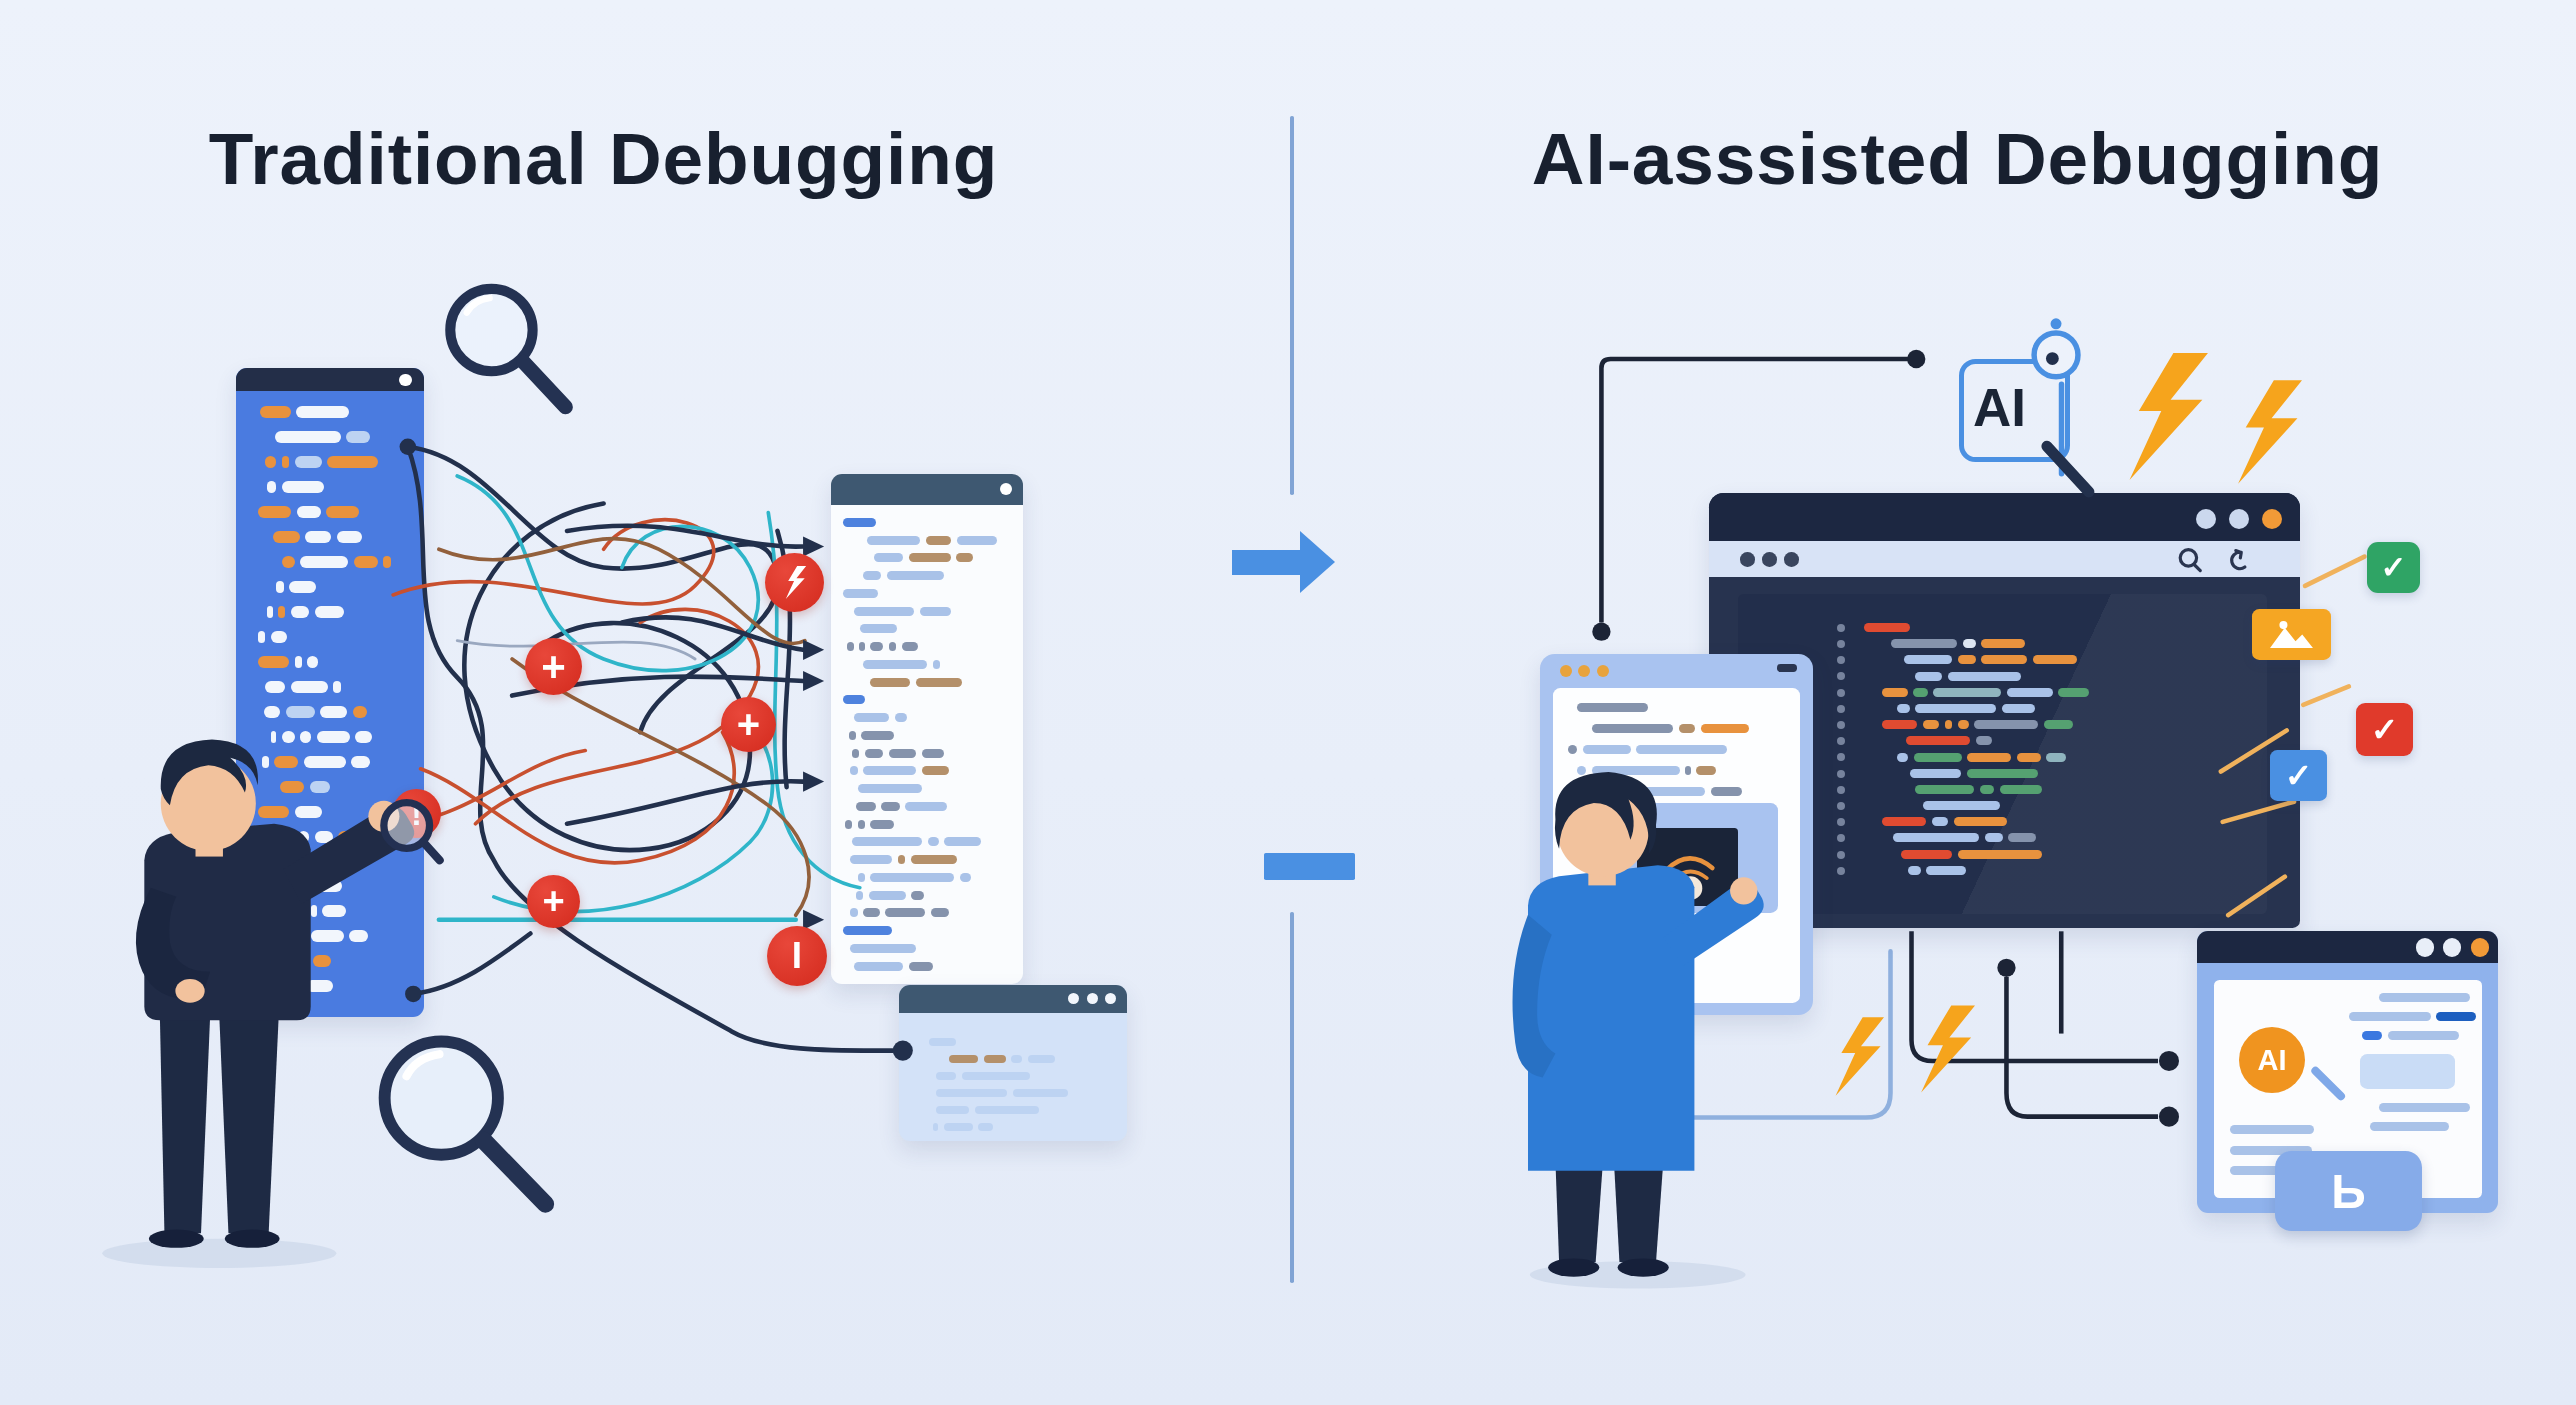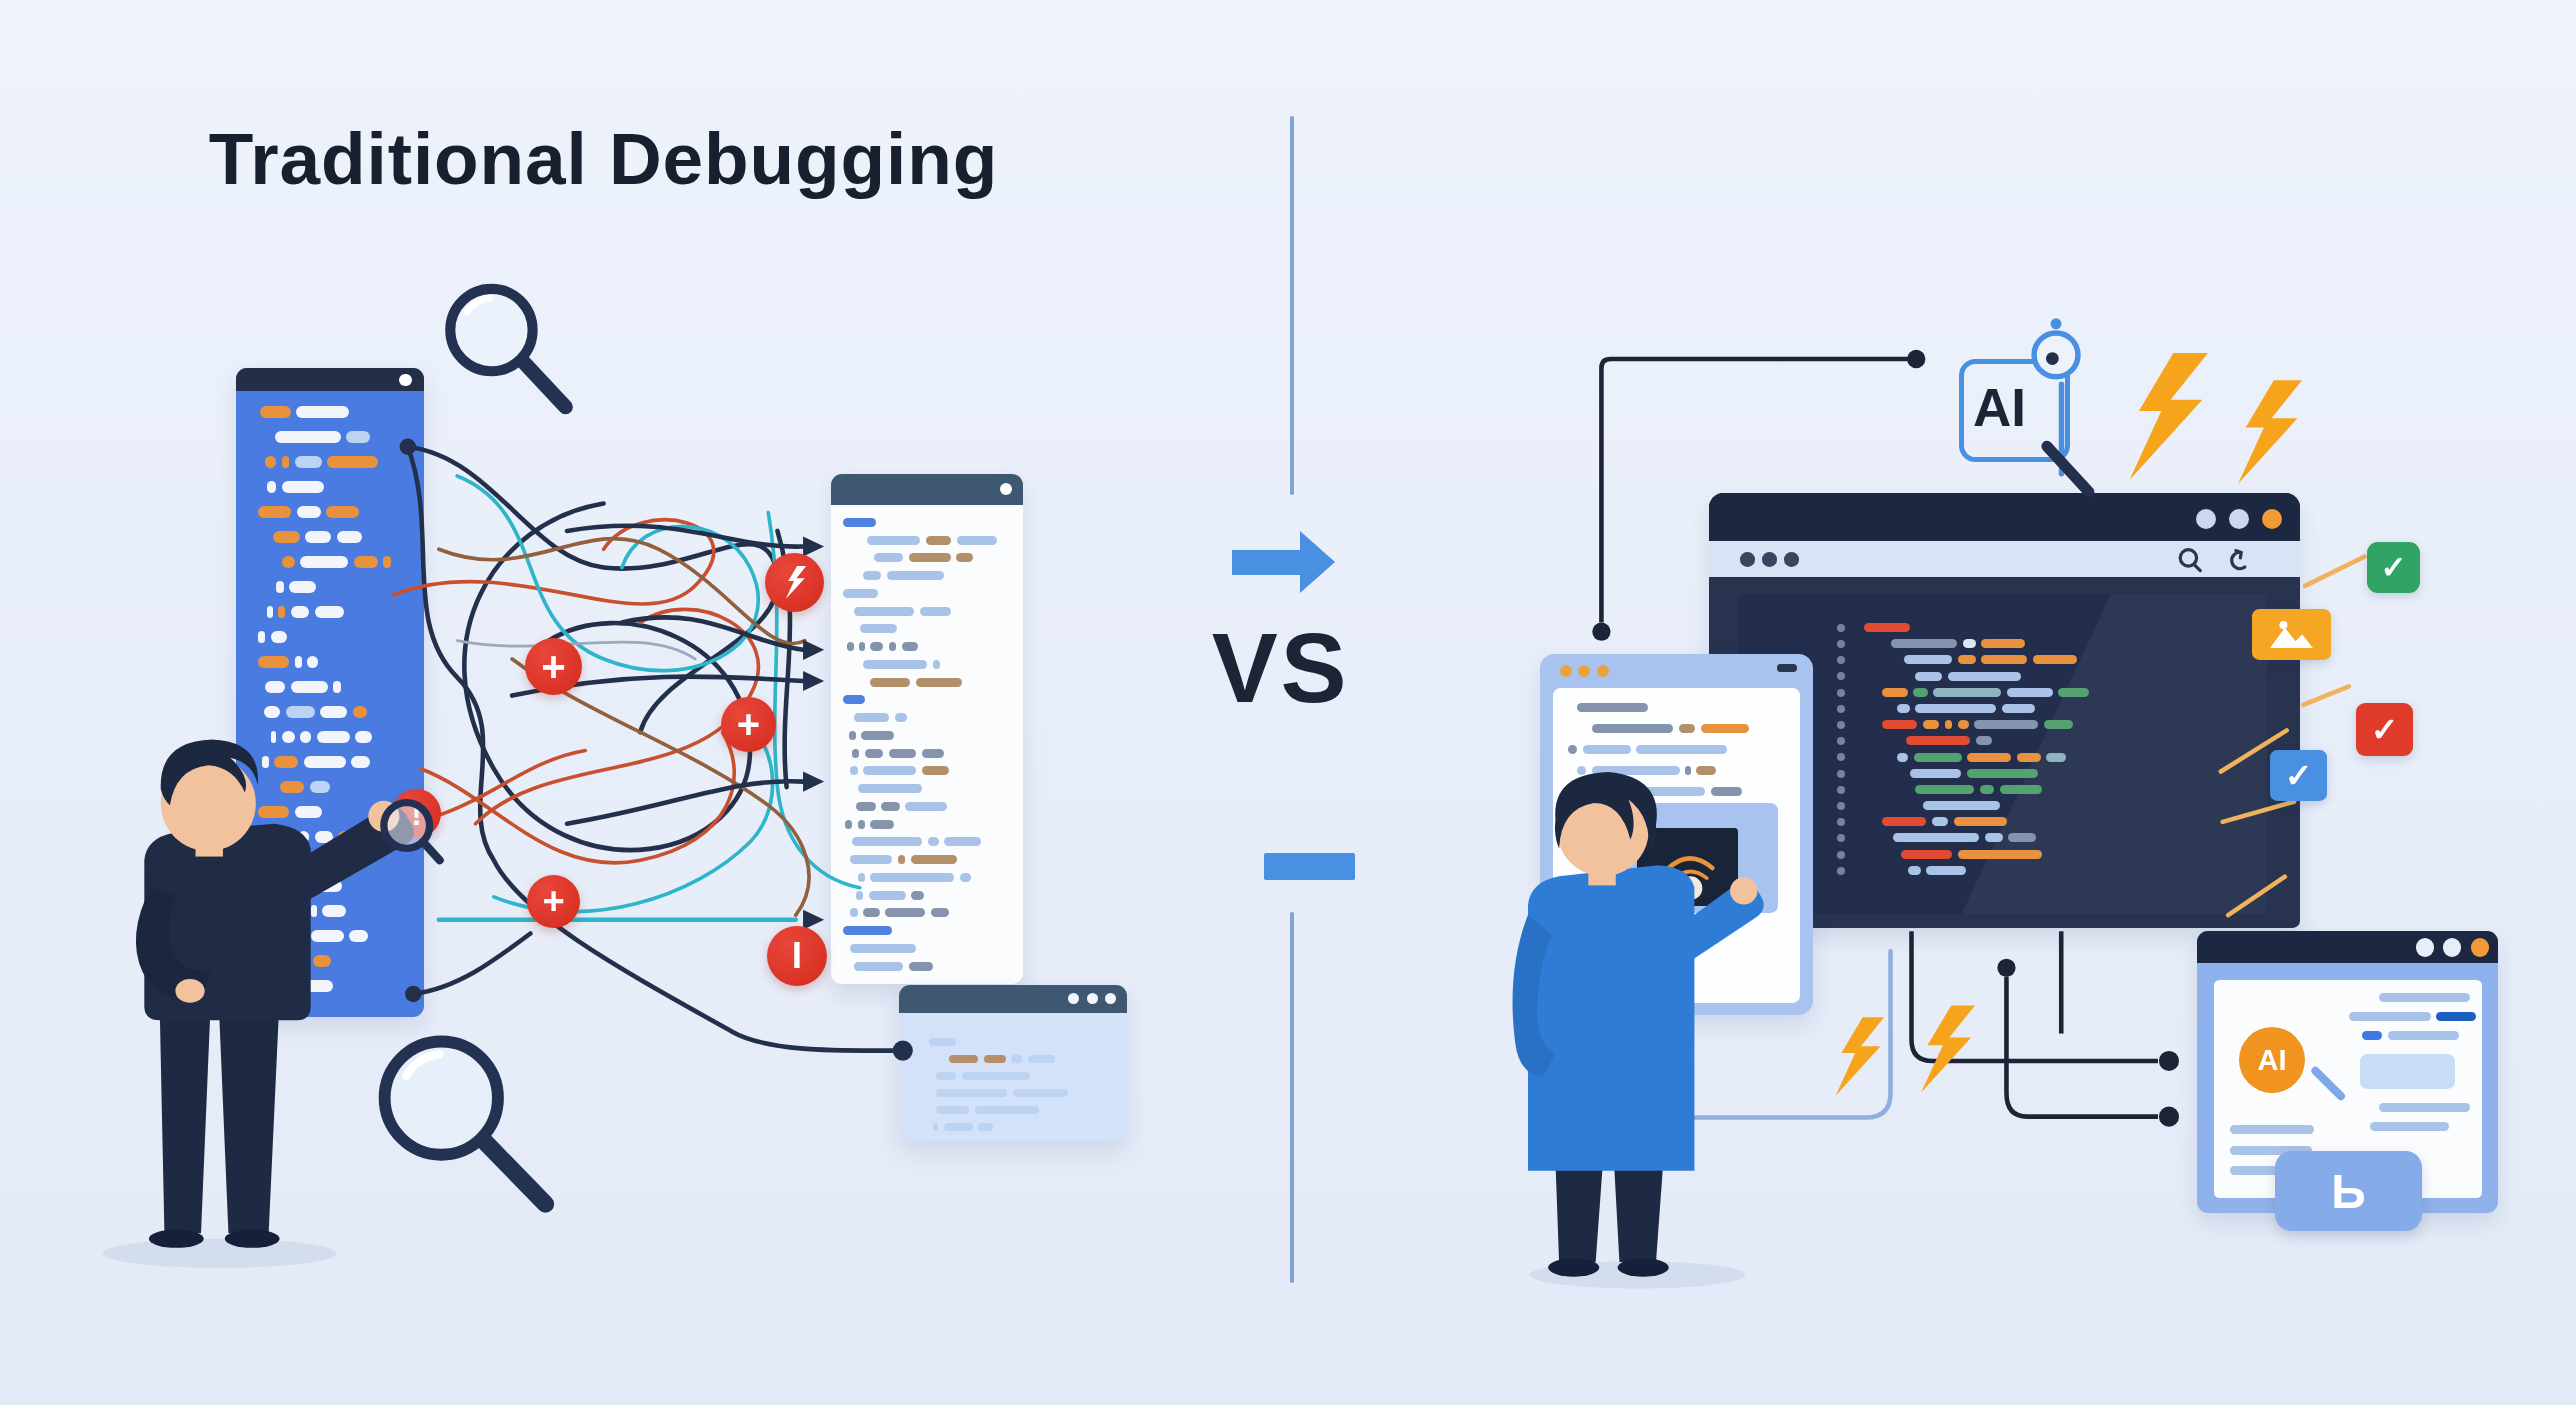--- a/index.html
+++ b/index.html
@@ -20,28 +20,28 @@
          box-shadow:0 3.7px 9.1px rgba(40,60,110,.18);}
   .divider{position:absolute;left:1290px;width:3.7px;background:#6E96CE;border-radius:1.8px;opacity:.85;}
   svg{position:absolute;overflow:visible;}
 </style>
 </head>
 <body>
 
 <div id="stage">
 
   <div class="abs title" style="left:146px;top:122px;width:915px;">Traditional Debugging</div>
+  <div class="abs title" style="left:1500px;top:122px;width:915px;">AI-asssisted Debugging</div>
 
   <div class="divider" style="top:116px;height:379px;"></div>
   <div class="divider" style="top:912px;height:371px;"></div>
 
   <div class="abs" style="left:1232px;top:550px;width:68px;height:25px;background:#4A90E2;z-index:2;"></div>
   <div class="abs" style="left:1300px;top:531px;width:0;height:0;border-left:35px solid #4A90E2;border-top:31px solid transparent;border-bottom:31px solid transparent;z-index:2;"></div>
 
-  <div class="abs" style="left:1189px;top:611px;width:183px;text-align:center;font-size:99px;font-weight:bold;color:#1B2536;letter-spacing:2.7px;">VS</div>
   <div class="abs" style="left:1264px;top:853px;width:91px;height:26.5px;background:#4A90E2;border-radius:1.8px;"></div>
 
   <div class="panel" style="left:236px;top:368px;width:188px;height:649px;background:#4A7BE0;z-index:3;">
     <div class="phead" style="height:23px;background:#232E48;border-radius:11px 11px 0 0;"></div>
     <div class="dot" style="right:12px;top:5.5px;width:12.8px;height:12.8px;background:#FFFFFF;"></div>
   </div>
   <div class="rows" style="left:258px;top:406px;">
       <div class="crow" style="top: 0px; padding-left: 1.8px;"><span class="chip" style="width: 31px; height: 12px; border-radius: 6px; background: rgb(232, 146, 62);"></span><span class="chip" style="width: 53px; height: 12px; border-radius: 6px; background: rgb(242, 246, 252);"></span></div>
       <div class="crow" style="top: 25px; padding-left: 16.5px;"><span class="chip" style="width: 66px; height: 12px; border-radius: 6px; background: rgb(242, 246, 252);"></span><span class="chip" style="width: 24px; height: 12px; border-radius: 6px; background: rgb(189, 211, 242);"></span></div>
       <div class="crow" style="top: 50px; padding-left: 7.3px;"><span class="chip" style="width: 11px; height: 12px; border-radius: 6px; background: rgb(232, 146, 62);"></span><span class="chip" style="width: 7.3px; height: 12px; border-radius: 6px; background: rgb(232, 146, 62);"></span><span class="chip" style="width: 27.4px; height: 12px; border-radius: 6px; background: rgb(189, 211, 242);"></span><span class="chip" style="width: 51px; height: 12px; border-radius: 6px; background: rgb(232, 146, 62);"></span></div>

